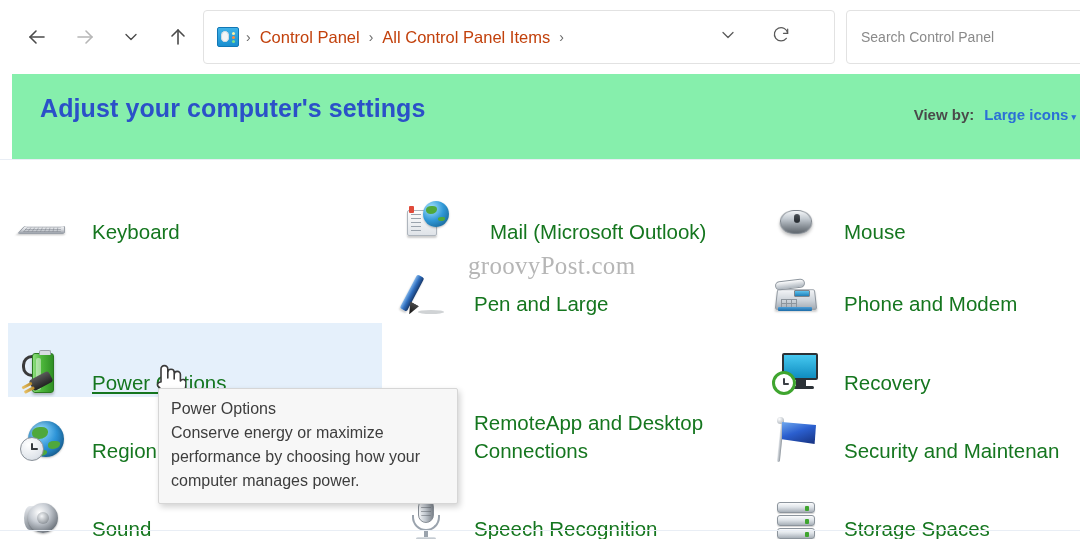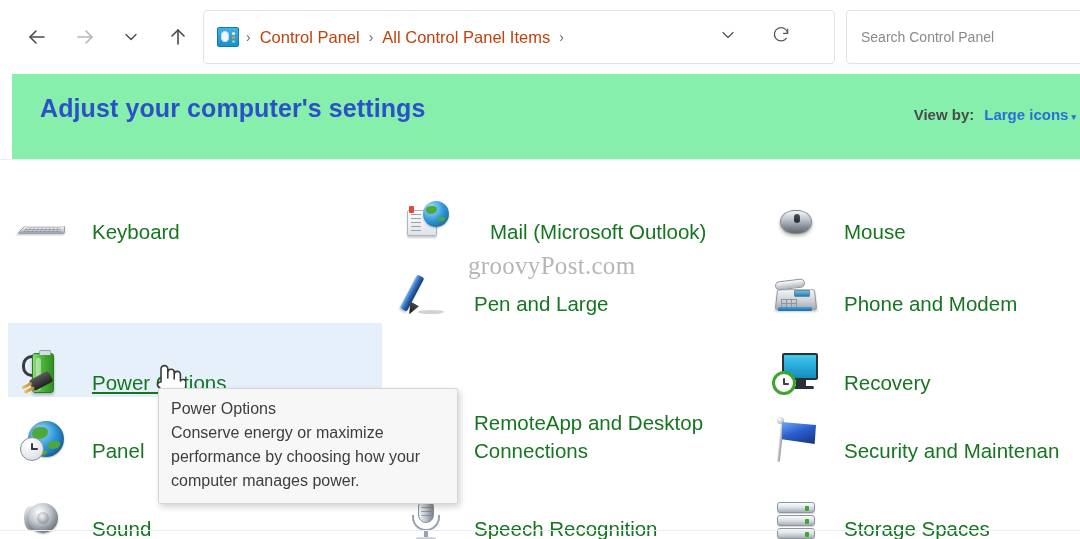--- a/index.html
+++ b/index.html
@@ -541,21 +541,21 @@
         <span class="lbl">Power Options</span>
       </div>
 
       <div class="item" style="top:231px;">
         <span class="ico">
             <span class="ic ic-region">
               <span class="globe"></span>
               <span class="clock"></span>
             </span>
           </span>
-        <span class="lbl">Panel</span>
+        <span class="lbl">Region</span>
       </div>
 
       <div class="item" style="top:309px;">
         <span class="ico">
             <span class="ic ic-sound">
               <span class="edge"></span>
               <span class="cone"></span>
             </span>
           </span>
         <span class="lbl">Sound</span>

